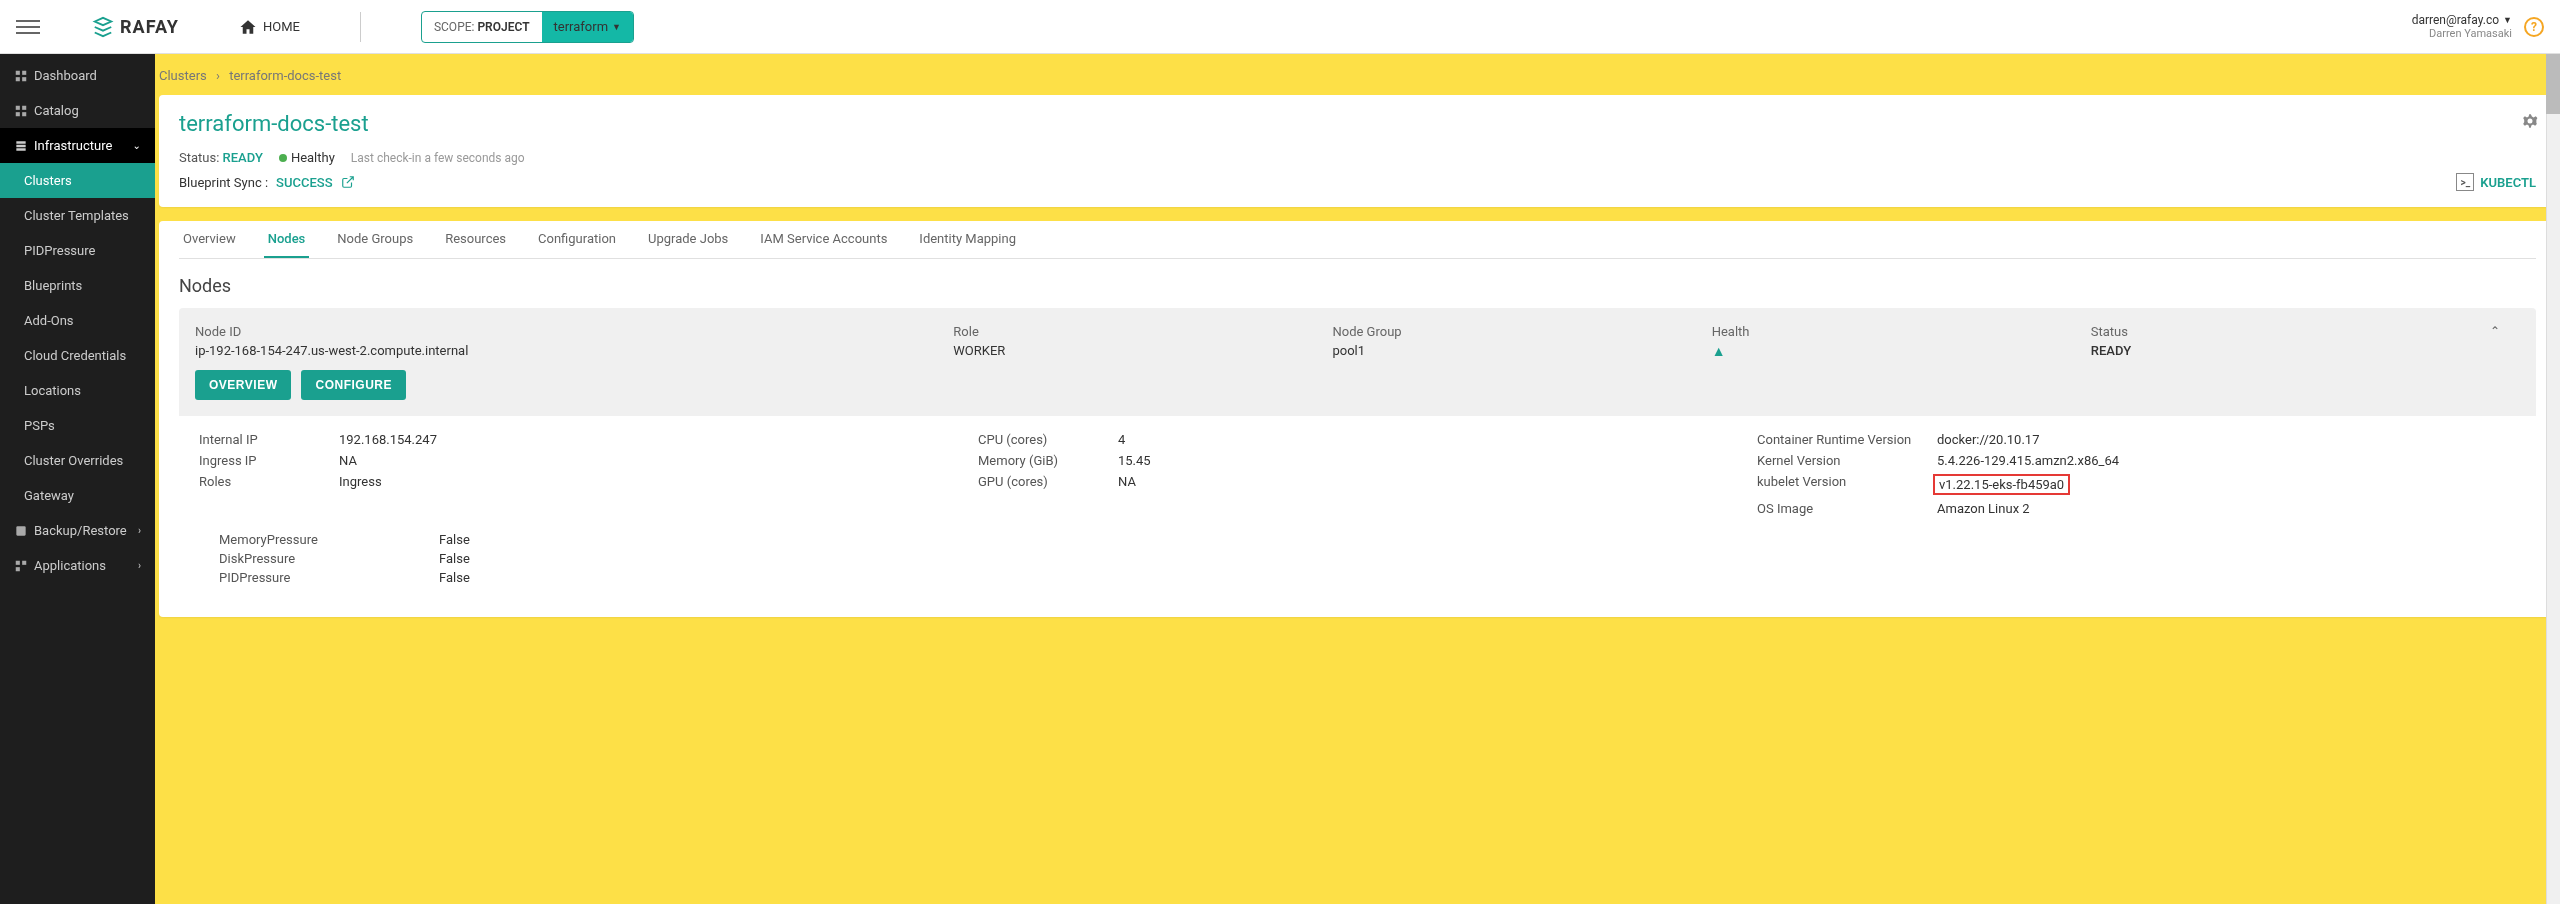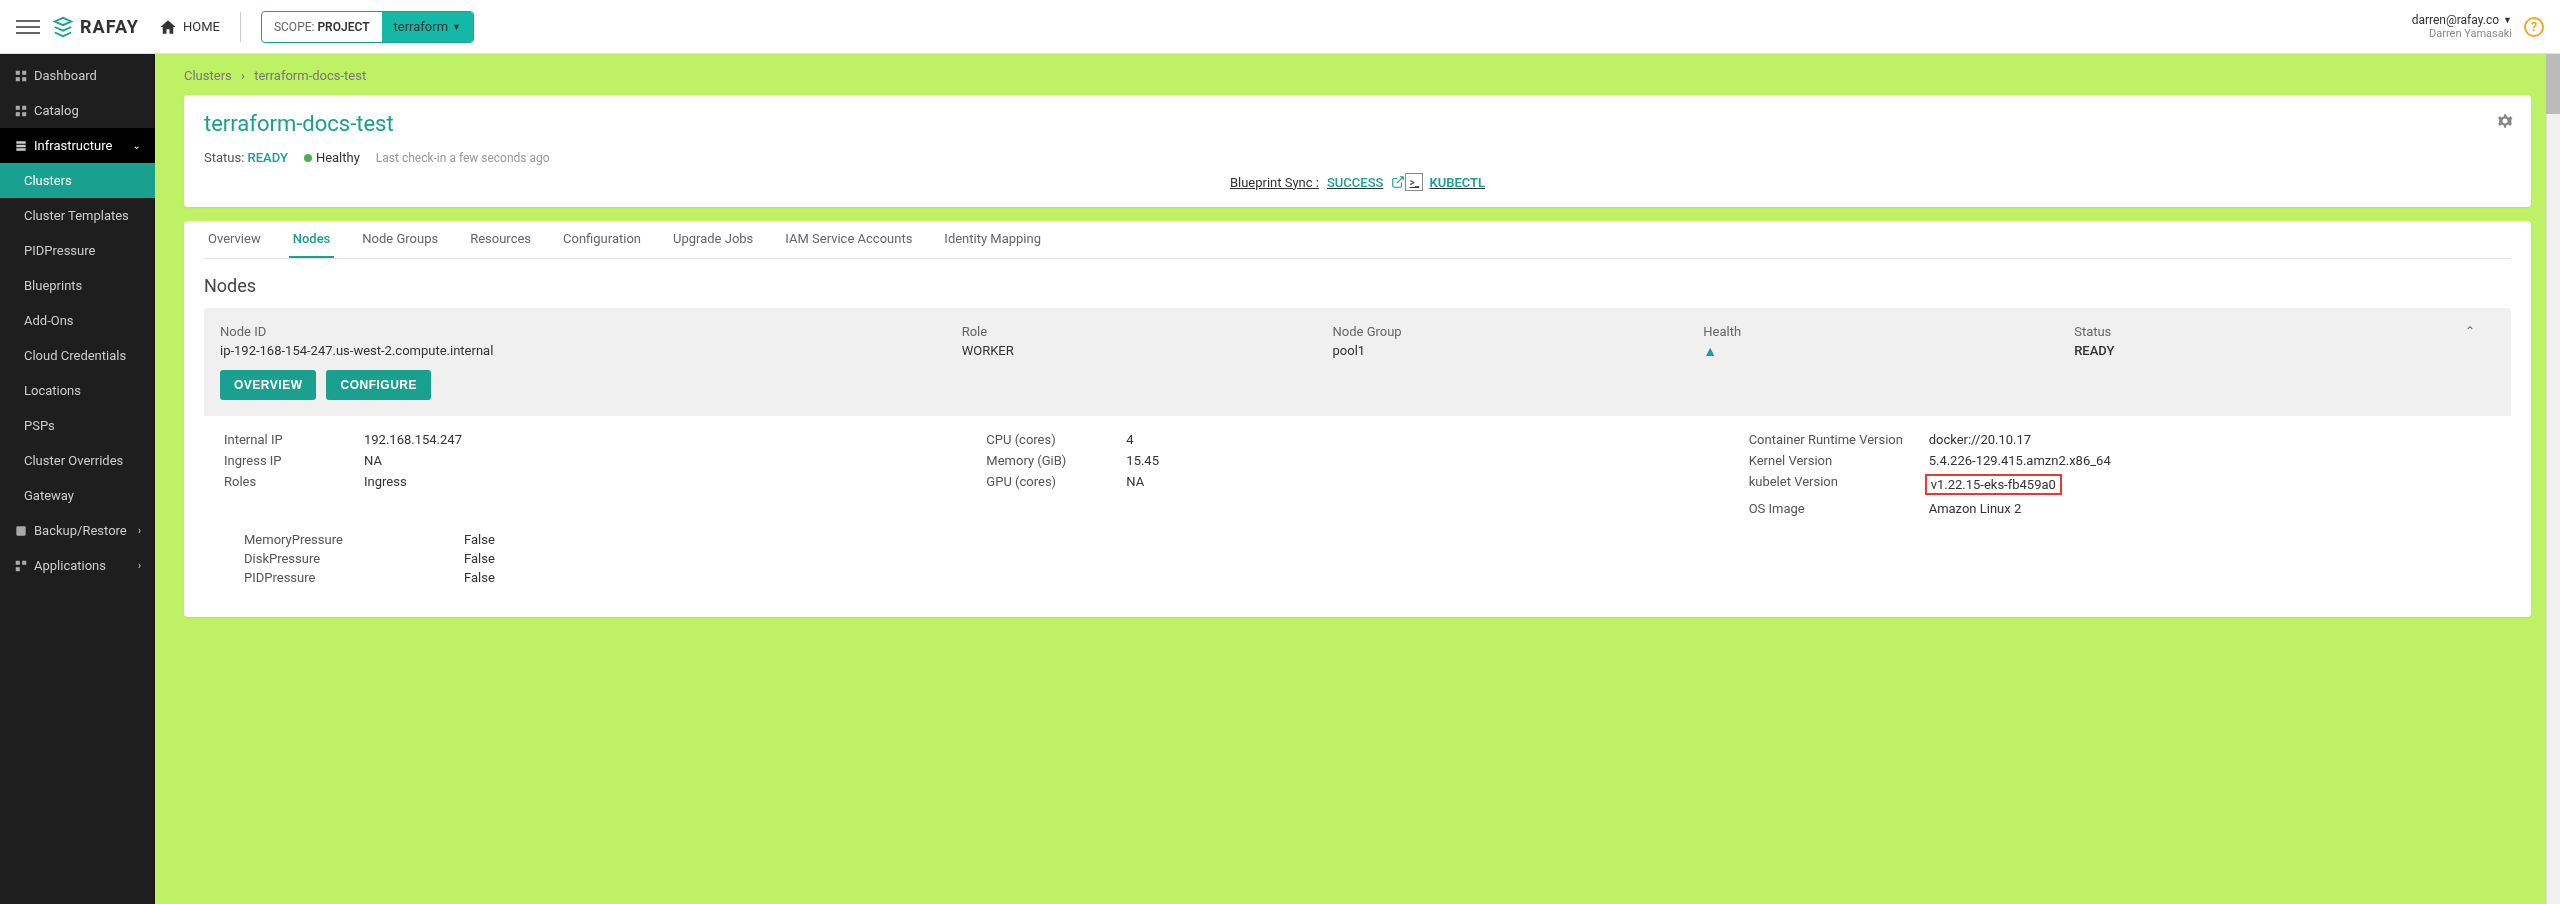--- a/index.html
+++ b/index.html
@@ -1,19 +1,19 @@
 <!DOCTYPE html>
 <html><head>
 <meta charset="utf-8">
 <style>
 * { box-sizing: border-box; margin: 0; padding: 0; }
 body { font-family: -apple-system, BlinkMacSystemFont, "Segoe UI", Roboto, Arial, sans-serif; font-size: 14px; color: #333; background: #fff; }
 
 
-.top-header { height: 54px; display: flex; align-items: center; padding: 0 16px; border-bottom: 1px solid #e0e0e0; background: #fff; }
+.top-header { height: 54px; display: flex; align-items: center; padding: 0 16px; border-bottom: 1px solid #e0e0e0; background: #fff; gap: 40px; }
 .hamburger { width: 24px; height: 24px; display: flex; flex-direction: column; justify-content: center; gap: 4px; cursor: pointer; margin-right: 12px; }
 .hamburger span { height: 2px; background: #666; width: 100%; }
 .logo { display: flex; align-items: center; gap: 6px; margin-right: 20px; }
 .logo-icon { width: 22px; height: 22px; }
 .logo-text { font-weight: 700; font-size: 18px; color: #333; letter-spacing: 1px; }
 .home-link { display: flex; align-items: center; gap: 6px; color: #333; cursor: pointer; margin-right: 20px; font-size: 13px; }
 .home-icon { width: 18px; height: 18px; }
 .divider-v { width: 1px; height: 30px; background: #ccc; margin-right: 20px; }
 .scope-box { display: flex; align-items: center; border: 1px solid #1aa08f; border-radius: 4px; overflow: hidden; height: 32px; }
 .scope-label { padding: 0 12px; font-size: 12px; color: #666; }
@@ -30,32 +30,32 @@
 .layout { display: flex; height: calc(904px - 54px); }
 .sidebar { width: 155px; background: #1e1e1e; color: #ccc; padding-top: 4px; overflow-y: auto; flex-shrink: 0; }
 .sb-item { display: flex; align-items: center; gap: 6px; padding: 10px 14px; font-size: 13px; cursor: pointer; color: #ccc; }
 .sb-item.active-parent { background: #000; color: #fff; }
 .sb-sub { padding: 10px 14px 10px 24px; font-size: 13px; cursor: pointer; color: #ccc; }
 .sb-sub.active { background: #1aa08f; color: #fff; }
 .sb-icon { width: 14px; height: 14px; flex-shrink: 0; opacity: 0.8; }
 .sb-chev { margin-left: auto; font-size: 10px; }
 
 
-.main { flex: 1; background: #bef264; padding: 14px 29px; overflow-y: auto; position: relative; }
+.main { flex: 1; background: #fde047; padding: 14px 4px; overflow-y: auto; position: relative; }
 .breadcrumb { font-size: 13px; color: #777; margin-bottom: 12px; }
 .breadcrumb .sep { margin: 0 6px; }
 .card { background: #fff; border-radius: 4px; padding: 16px 20px; margin-bottom: 14px; box-shadow: 0 1px 2px rgba(0,0,0,0.06); position: relative; }
 .card-title { font-size: 22px; color: #1aa08f; margin-bottom: 14px; font-weight: 400; }
 .gear-btn { position: absolute; right: 16px; top: 16px; color: #888; cursor: pointer; }
 .status-line { display: flex; align-items: center; gap: 16px; font-size: 13px; margin-bottom: 8px; flex-wrap: wrap;}
 .status-line .lbl { color: #555; }
 .ready { color: #1aa08f; font-weight: 500; }
 .health-dot { width: 8px; height: 8px; background: #4caf50; border-radius: 50%; display: inline-block; margin-right: 4px; }
 .muted { color: #999; font-size: 12px; }
-.bp-line { display:flex; align-items:center; justify-content:center;text-decoration:underline; }
+.bp-line { display:flex; align-items:center; justify-content:space-between; }
 .bp-left { display:flex;align-items:center;gap:8px;font-size:13px; }
 .success { color: #1aa08f; font-weight: 500; }
 .ext-icon { width: 14px; height: 14px; color: #1aa08f; }
 .kubectl-btn { display:flex;align-items:center;gap:6px;color:#1aa08f;font-weight:600;cursor:pointer;font-size:13px; }
 .kubectl-icon { width:18px;height:18px;border:1px solid #888;color:#555;display:flex;align-items:center;justify-content:center;font-size:10px; }
 
 
 .tabs { display: flex; gap: 24px; border-bottom: 1px solid #e0e0e0; margin-bottom: 16px; }
 .tab { padding: 10px 4px; font-size: 13px; color: #666; cursor: pointer; border-bottom: 2px solid transparent; }
 .tab.active { color: #1aa08f; border-bottom-color: #1aa08f; font-weight: 500; }

